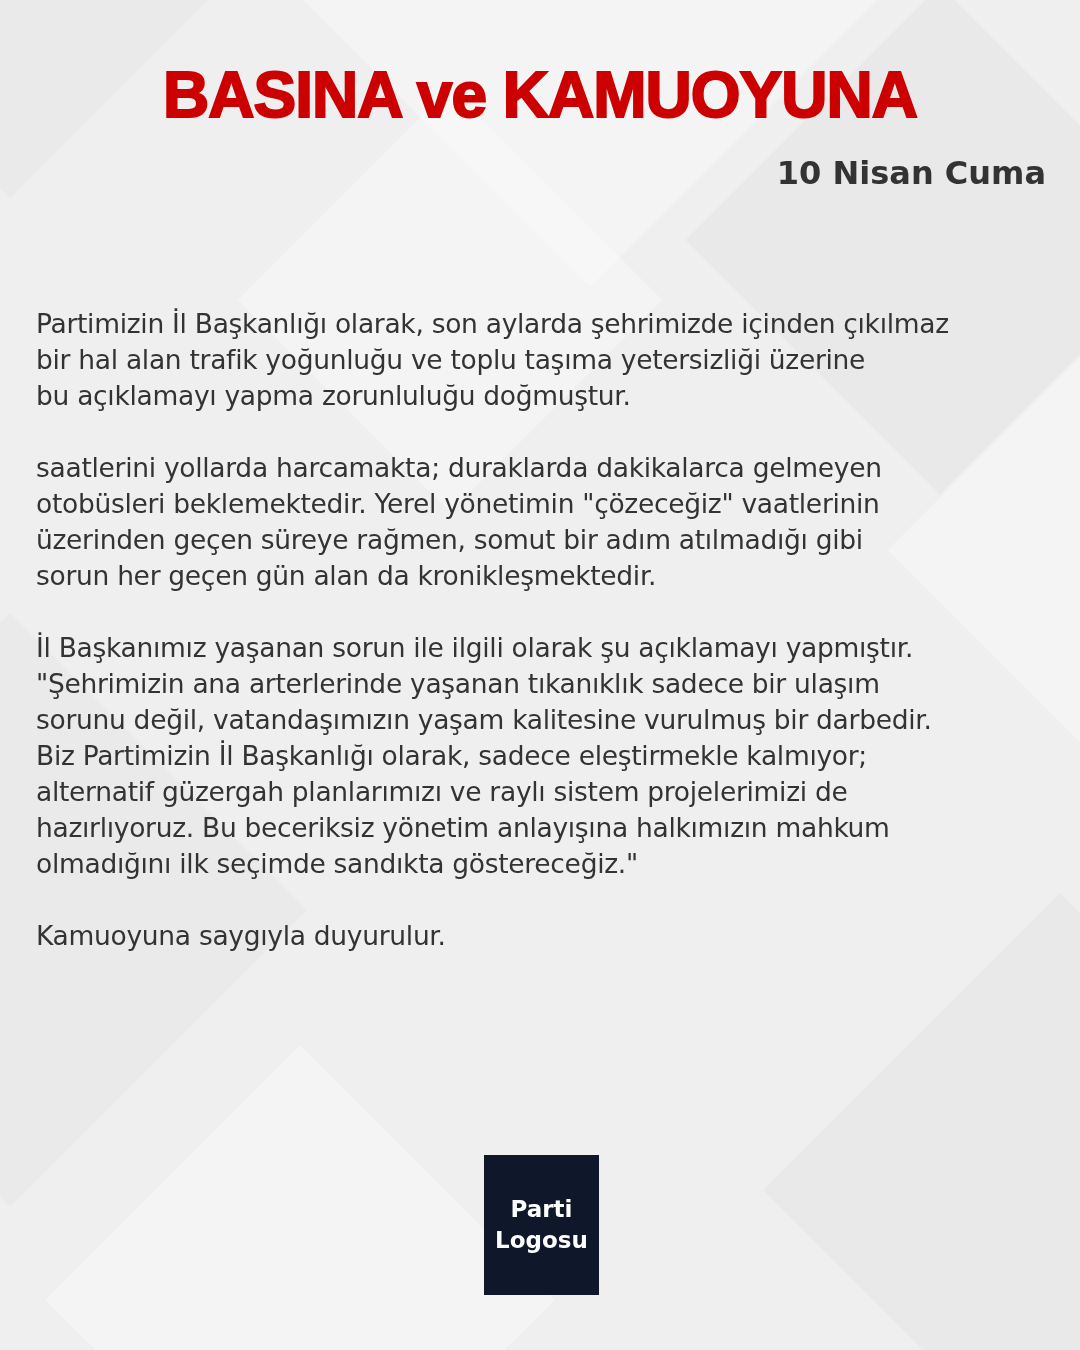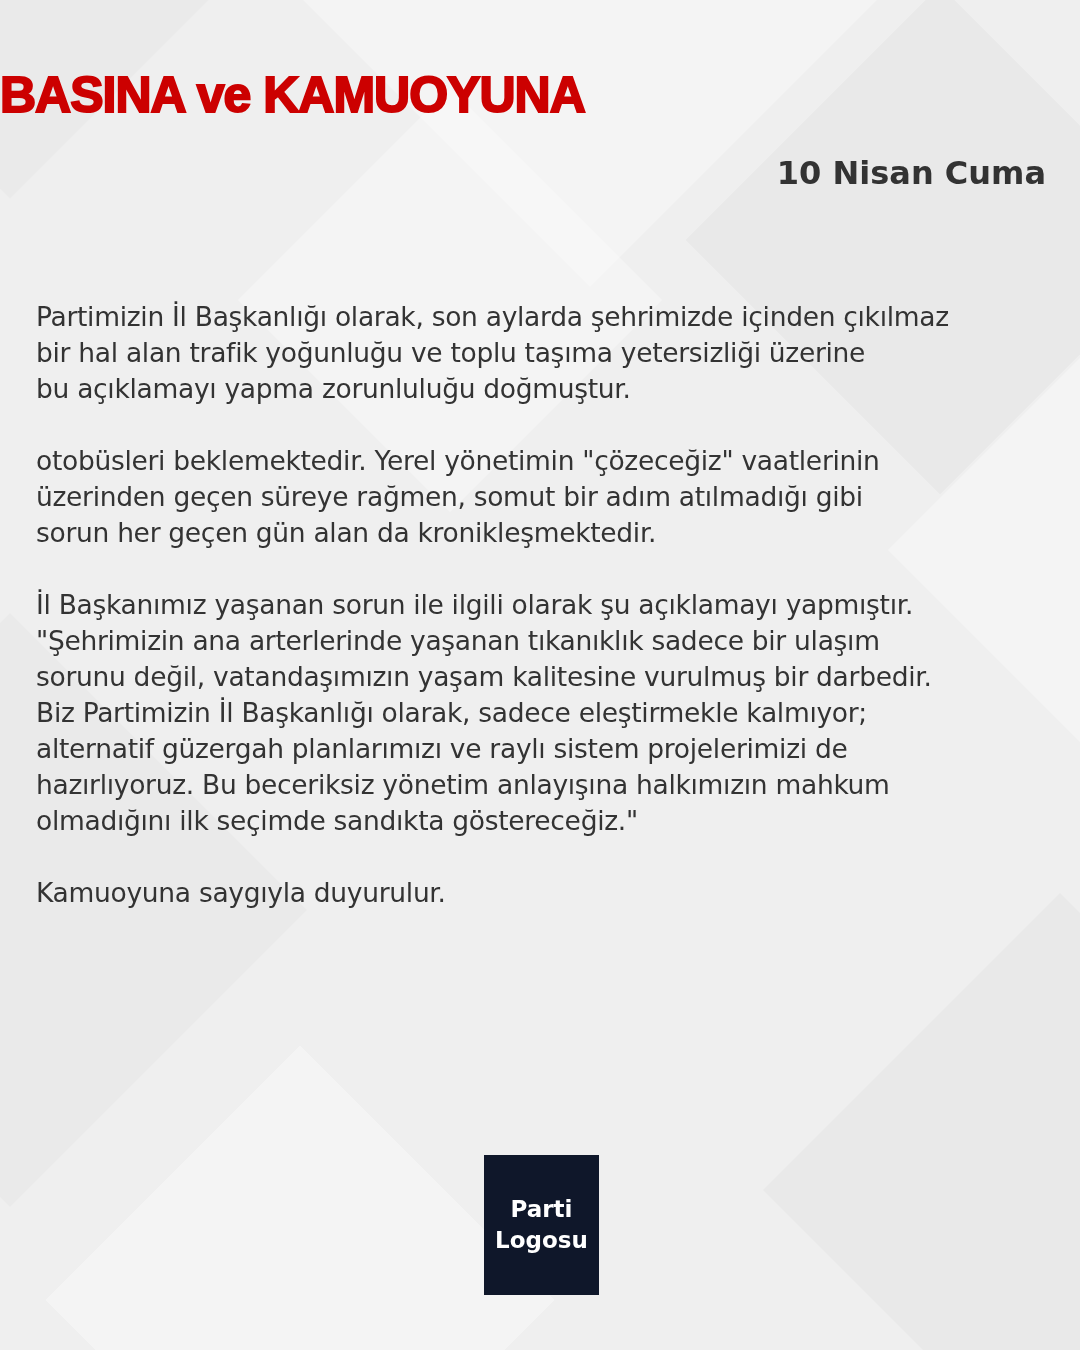--- a/index.html
+++ b/index.html
@@ -1,22 +1,22 @@
 <!DOCTYPE html>
 <html><head>
 <meta charset="utf-8">
 <style>
   html,body{margin:0;padding:0;}
   body{width:1080px;height:1350px;position:relative;overflow:hidden;background:#efefef;font-family:"DejaVu Sans","Liberation Sans",sans-serif;}
   .bg{position:absolute;inset:0;overflow:hidden;}
   .shape{position:absolute;transform:rotate(45deg);}
-  .title{position:absolute;top:55px;left:0;width:1080px;text-align:left;color:#cc0000;font-family:"Liberation Sans",sans-serif;font-weight:900;font-size:50px;letter-spacing:-1px;line-height:80px;-webkit-text-stroke:2px #cc0000;}
+  .title{position:absolute;top:55px;left:0;width:1080px;text-align:center;color:#cc0000;font-family:"Liberation Sans",sans-serif;font-weight:900;font-size:64px;letter-spacing:-1px;line-height:80px;-webkit-text-stroke:2px #cc0000;}
   .date{position:absolute;top:153px;right:34px;color:#333;font-size:32px;font-weight:700;line-height:40px;}
   .body{position:absolute;top:294px;left:36px;width:1030px;color:#333;font-size:26.5px;line-height:36px;letter-spacing:-0.3px;}
-  .para{margin:5px 0 36px 0;}
+  .para{margin:12px 0 36px 0;}
   .line{display:block;white-space:nowrap;}
   .logo{position:absolute;left:484px;top:1155px;width:115px;height:140px;background:#0f172a;display:flex;flex-direction:column;align-items:center;justify-content:center;color:#fff;font-weight:bold;font-size:23px;line-height:31px;}
 </style>
 </head>
 <body>
 
 <div class="bg">
   <div class="shape" style="left:380px;top:-220px;width:420px;height:420px;background:rgba(255,255,255,0.35);"></div>
   <div class="shape" style="left:-180px;top:-260px;width:380px;height:380px;background:rgba(0,0,0,0.02);"></div>
   <div class="shape" style="left:760px;top:60px;width:360px;height:360px;background:rgba(0,0,0,0.025);"></div>
@@ -30,20 +30,21 @@
 <div class="title">BASINA ve KAMUOYUNA</div>
 <div class="date">10 Nisan Cuma</div>
 
 <div class="body">
   <p class="para">
     <span class="line">Partimizin İl Başkanlığı olarak, son aylarda şehrimizde içinden çıkılmaz</span>
     <span class="line">bir hal alan trafik yoğunluğu ve toplu taşıma yetersizliği üzerine</span>
     <span class="line">bu açıklamayı yapma zorunluluğu doğmuştur.</span>
   </p>
   <p class="para">
+    <span class="line">saatlerini yollarda harcamakta; duraklarda dakikalarca gelmeyen</span>
     <span class="line">otobüsleri beklemektedir. Yerel yönetimin "çözeceğiz" vaatlerinin</span>
     <span class="line">üzerinden geçen süreye rağmen, somut bir adım atılmadığı gibi</span>
     <span class="line">sorun her geçen gün alan da kronikleşmektedir.</span>
   </p>
   <p class="para">
     <span class="line">İl Başkanımız yaşanan sorun ile ilgili olarak şu açıklamayı yapmıştır.</span>
     <span class="line">"Şehrimizin ana arterlerinde yaşanan tıkanıklık sadece bir ulaşım</span>
     <span class="line">sorunu değil, vatandaşımızın yaşam kalitesine vurulmuş bir darbedir.</span>
     <span class="line">Biz Partimizin İl Başkanlığı olarak, sadece eleştirmekle kalmıyor;</span>
     <span class="line">alternatif güzergah planlarımızı ve raylı sistem projelerimizi de</span>

